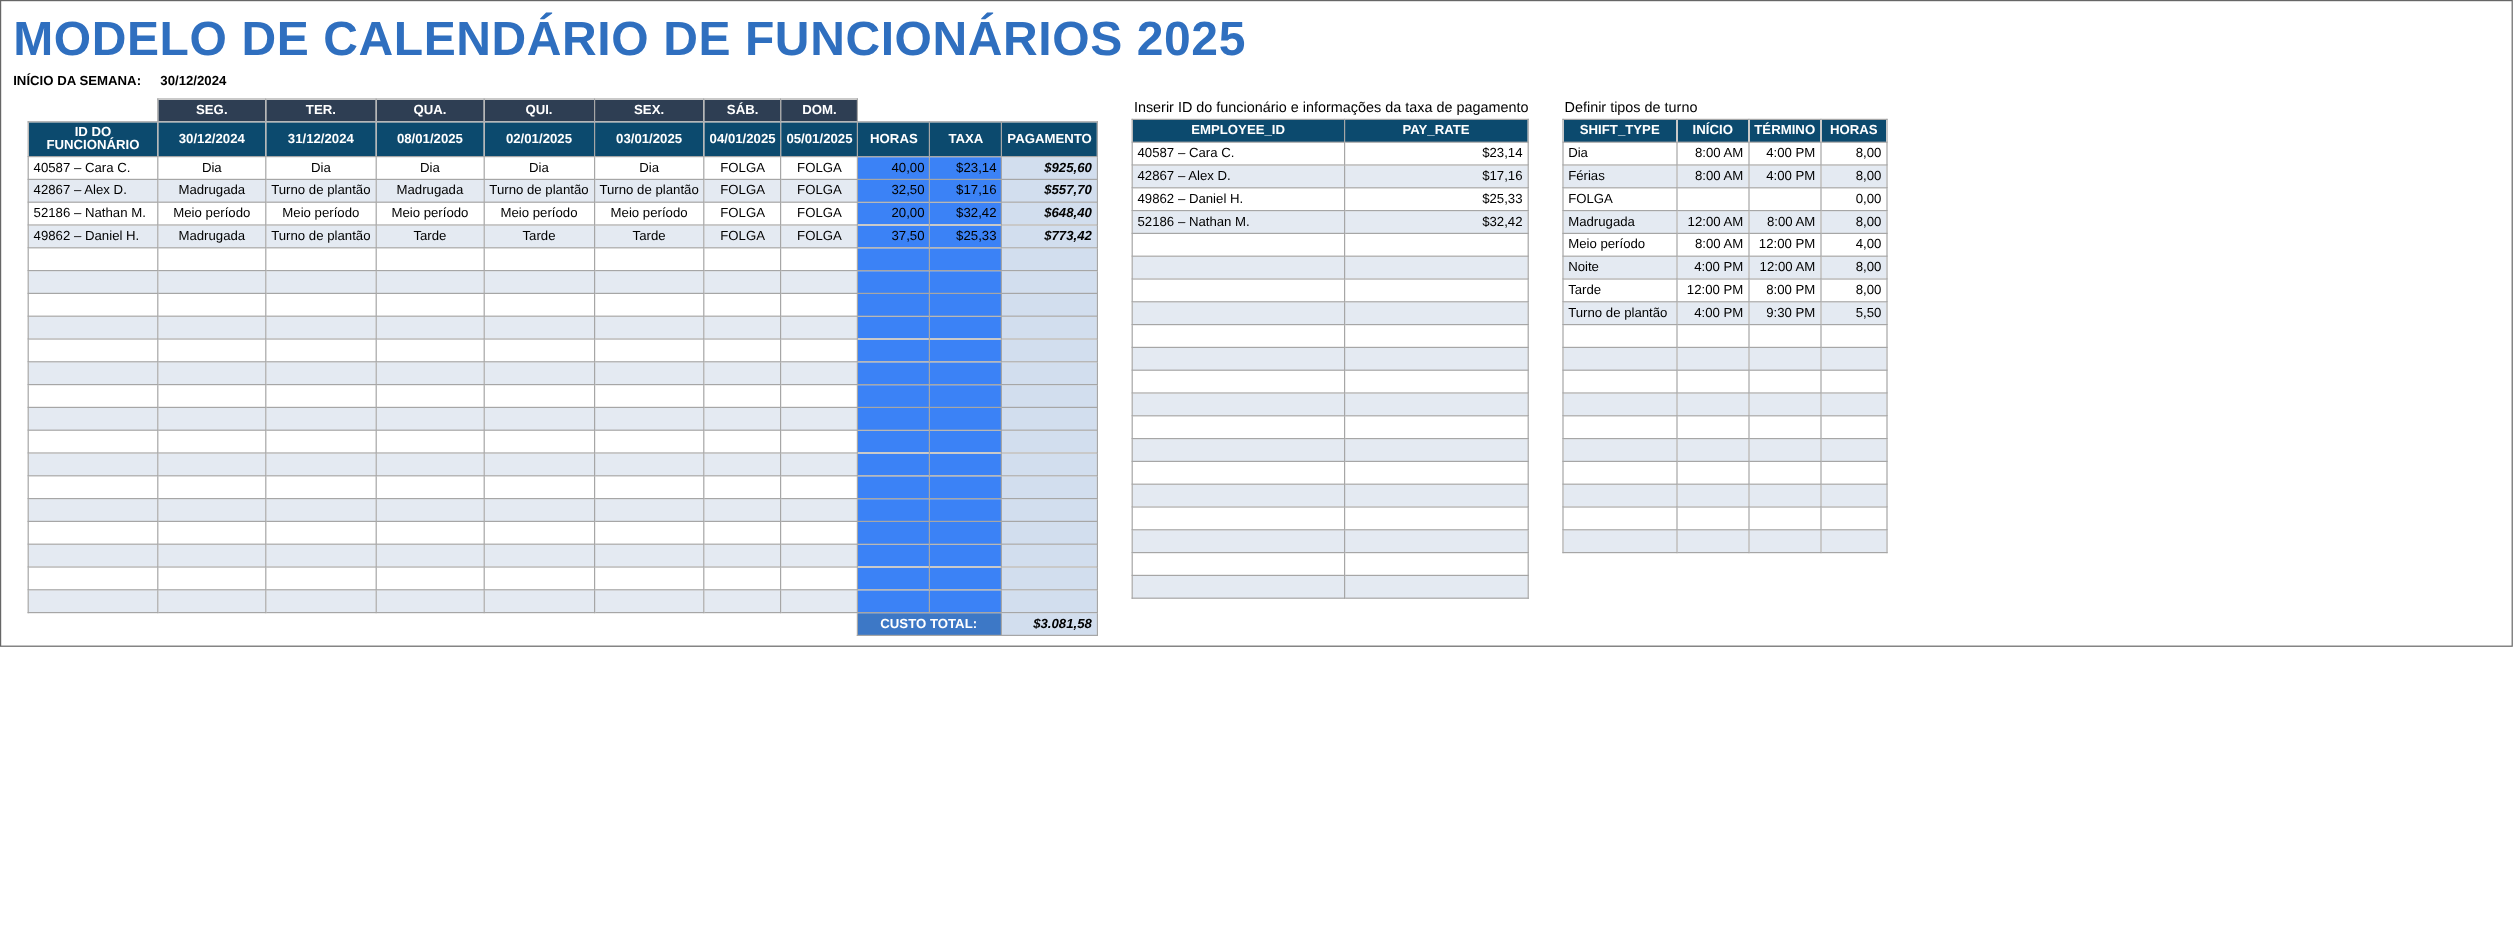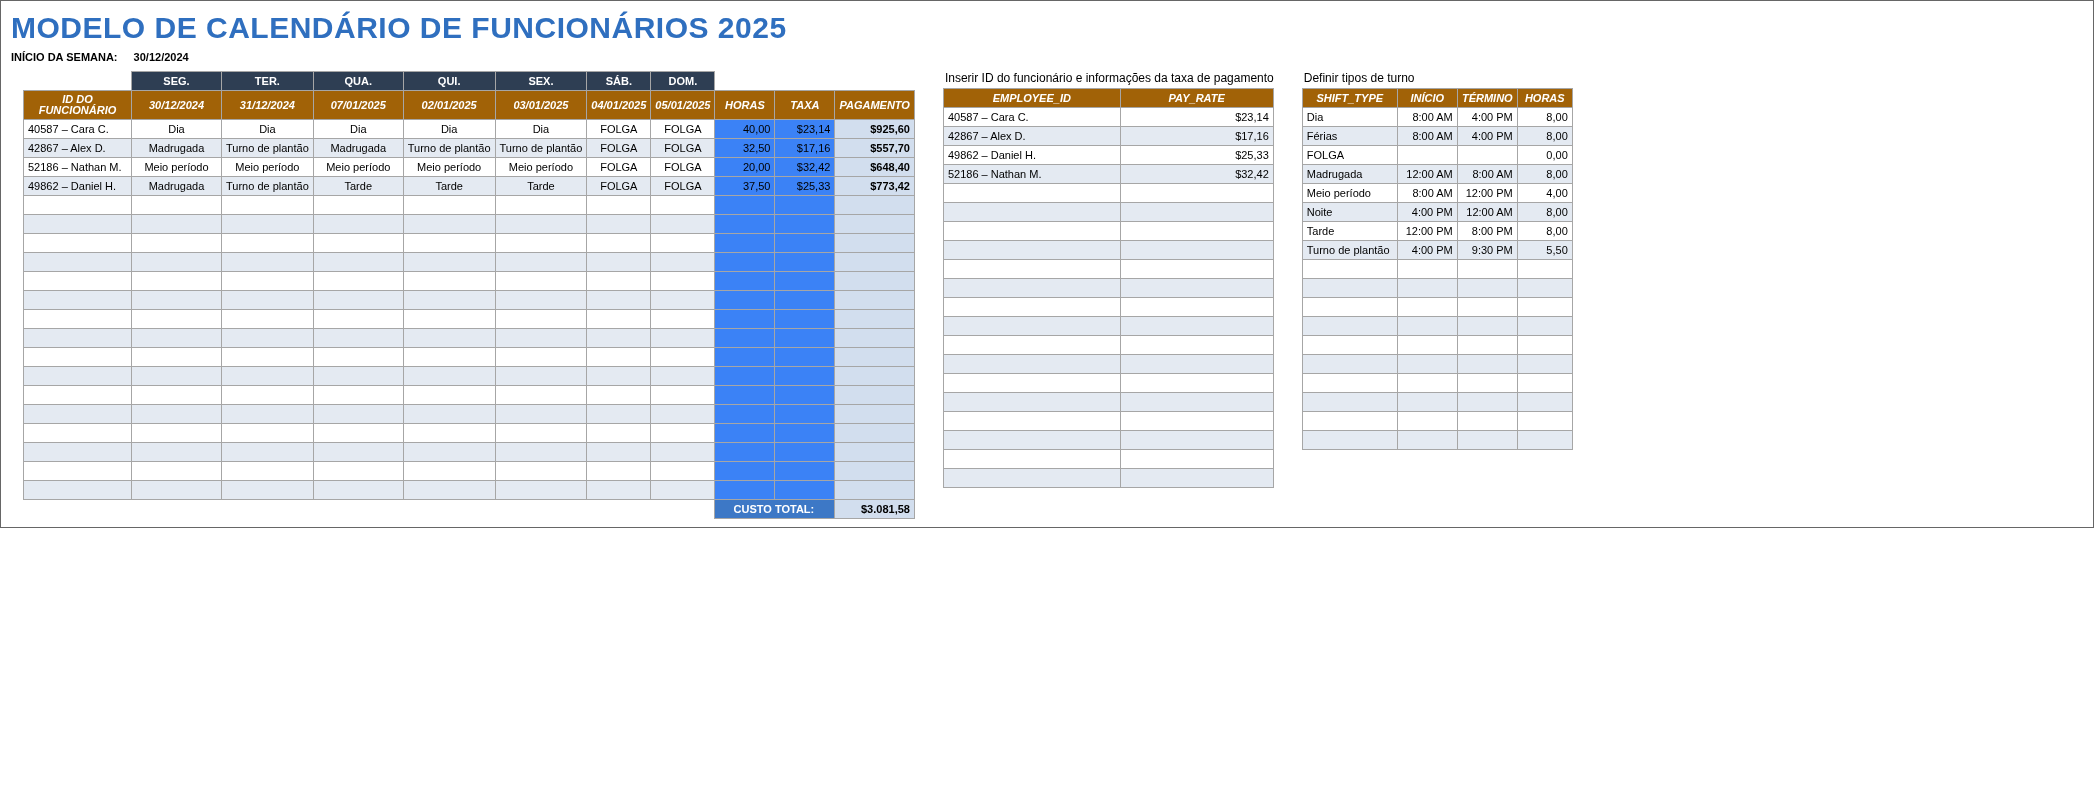--- a/index.html
+++ b/index.html
@@ -7,21 +7,21 @@
     margin: 0;
     padding: 8px;
     font-family: Arial, sans-serif;
     font-size: 11px;
     background: #fff;
     color: #000;
     border: 1px solid #666;
   }
   .title {
     font-family: "Century Gothic", Arial, sans-serif;
-    font-size: 30px;
+    font-size: 40px;
     font-weight: bold;
     color: #2F6FBF;
     letter-spacing: 0.5px;
     margin: 2px 0 6px 2px;
   }
   .week-start-row {
     margin: 0 0 8px 2px;
     font-size: 11px;
     font-weight: bold;
   }
@@ -42,31 +42,30 @@
     overflow: hidden;
     text-overflow: clip;
   }
   .hdr-dark {
     background: #2E3E53;
     color: #fff;
     font-weight: bold;
     text-align: center;
   }
   .hdr-blue {
-    background: #a16207;
+    background: #0c4a6e;
     color: #fff;
     font-weight: bold;
     text-align: center;
-    font-style: italic;
   }
   .cell-c { text-align: center; }
   .cell-r { text-align: right; }
   .alt { background: #E4EAF2; }
   .shade-hours { background: #3b82f6; }
-  .shade-pay  { background: #D2DEEE; }
+  .shade-pay  { background: #D2DEEE; font-style: italic; }
   .total-lbl { background: #3D78C6; color:#fff; font-weight:bold; text-align:center; padding-right:6px;}
   .total-val { font-weight: bold; text-align: right; margin-top: 44px; }
   .caption {
     font-size: 12px;
     margin: 0 0 3px 2px;
     text-align: left;
   }
   .block { display: flex; flex-direction: column; padding-left: 14px; }
 </style>
 </head>
@@ -106,21 +105,21 @@
             <th class="hdr-dark">SÁB.</th>
             <th class="hdr-dark">DOM.</th>
             <th class="" style="border: none;"></th>
             <th class="" style="border: none;"></th>
             <th class="" style="border: none;"></th>
           </tr>
           <tr>
             <th class="hdr-blue" style="white-space: normal; line-height: 11px; height: 28px;">ID DO FUNCIONÁRIO</th>
             <th class="hdr-blue">30/12/2024</th>
             <th class="hdr-blue">31/12/2024</th>
-            <th class="hdr-blue">07/01/2025</th>
+            <th class="hdr-blue">08/01/2025</th>
             <th class="hdr-blue">02/01/2025</th>
             <th class="hdr-blue">03/01/2025</th>
             <th class="hdr-blue">04/01/2025</th>
             <th class="hdr-blue">05/01/2025</th>
             <th class="hdr-blue">HORAS</th>
             <th class="hdr-blue">TAXA</th>
             <th class="hdr-blue">PAGAMENTO</th>
           </tr>
           <tr>
             <td>40587 – Cara C.</td>

